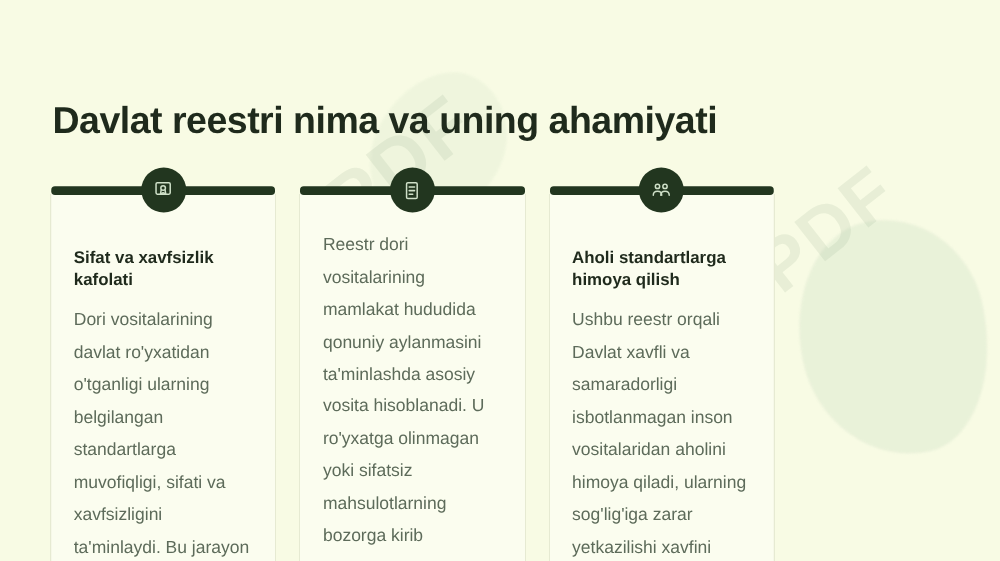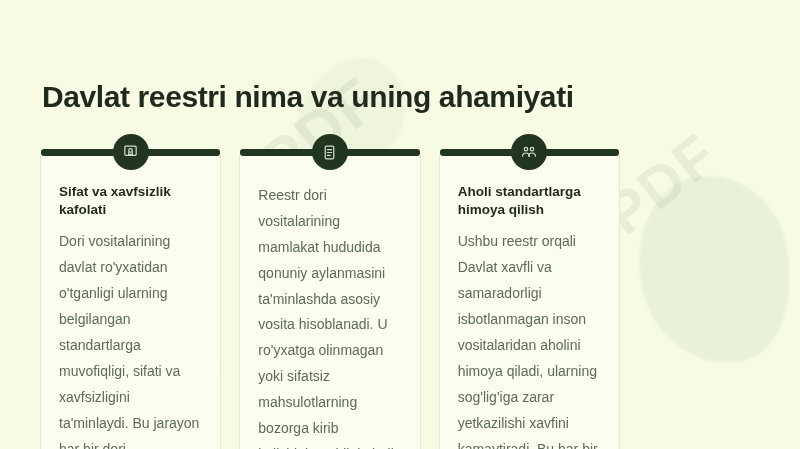--- a/index.html
+++ b/index.html
@@ -119,20 +119,21 @@
     z-index: 3;
   }
   .card-badge svg { display: block; }
 
   .card-title {
     font-size: 13.5px;
     font-weight: 700;
     color: #1f2a1c;
     line-height: 1.35;
     margin-bottom: 10px;
+    margin-top: 14px;
   }
 
   .card-body {
     font-size: 14px;
     line-height: 1.85;
     color: #5d6b5a;
   }
 </style>
 </head>
 <body>

